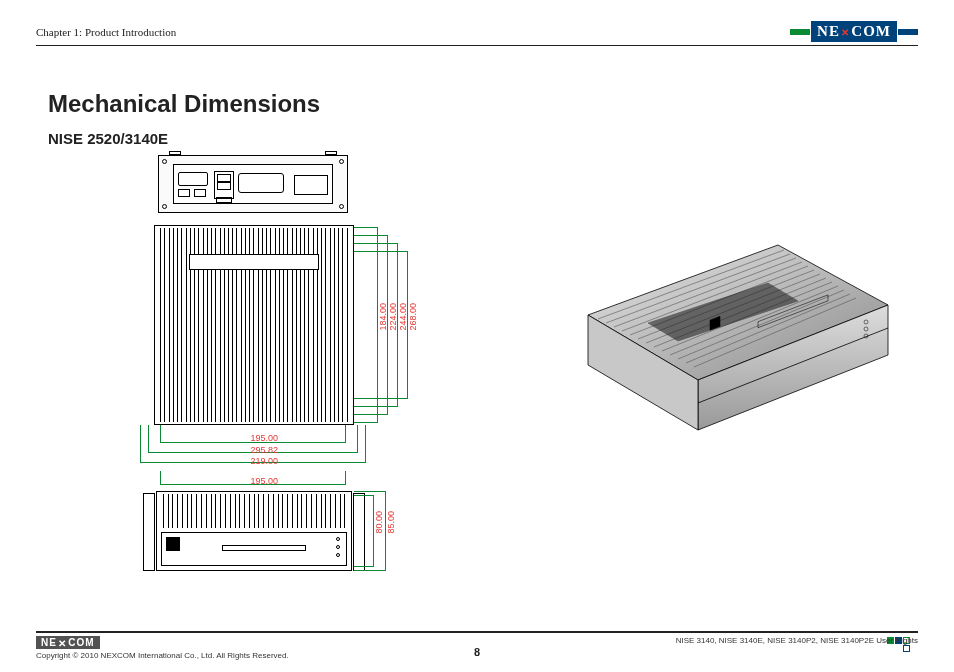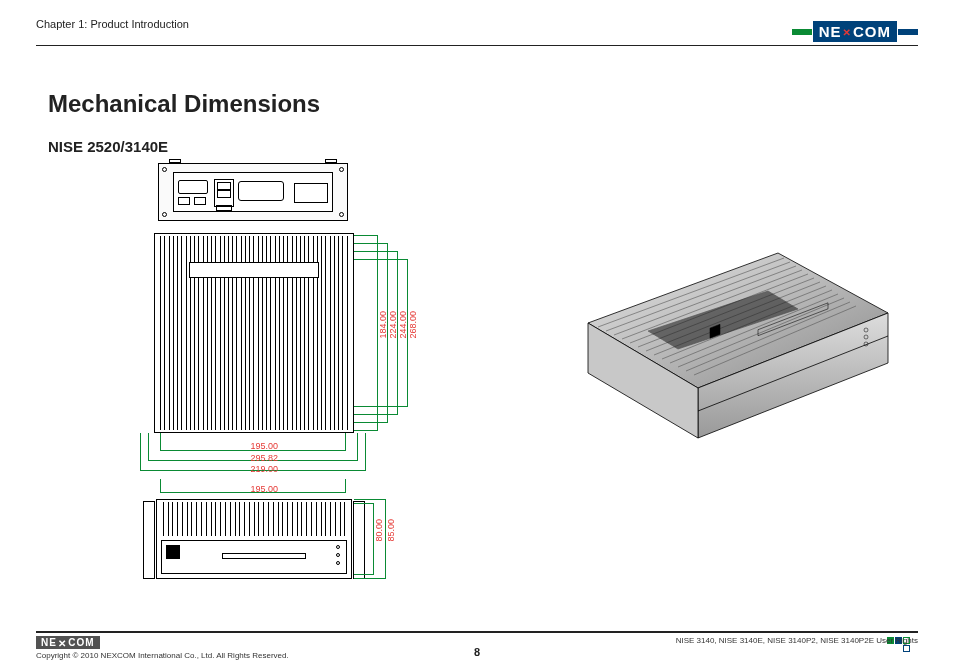--- a/index.html
+++ b/index.html
@@ -8,22 +8,24 @@
     height: 672px;
     font-family: Arial, Helvetica, sans-serif;
     background: #fff;
     position: relative;
     padding: 18px 36px 0 36px;
     color: #111;
   }
   .top-bar {
     display: flex;
     justify-content: space-between;
+    align-items: center;
     border-bottom: 1.5px solid #222;
     height: 28px;
+    font-family: Liberation Serif, serif;
   }
   .chapter { font-size: 11px; color: #222; }
   .logo-block {
     display: flex; align-items: center; gap: 0;
   }
   .logo-bar-l { width: 20px; height: 6px; background: #0a8a34; }
   .logo-box {
     background: #00427a;
     color: #fff;
     font-weight: 700;
@@ -31,21 +33,21 @@
     letter-spacing: 1px;
     padding: 2px 6px;
     display: flex; align-items: center;
     border-left: 1px solid #fff;
     border-right: 1px solid #fff;
   }
   .logo-x { color: #e53935; margin: 0 1px; font-size: 10px; position: relative; top:1px;}
   .logo-bar-r { width: 20px; height: 6px; background: #00427a; }
 
   .content { padding-top: 44px; padding-left: 12px; }
-  h1.title { font-size: 24px; font-weight: 700; color: #222; margin-bottom: 20px; }
+  h1.title { font-size: 24px; font-weight: 700; color: #222; margin-bottom: 12px; }
   h2.subtitle { font-size: 15px; font-weight: 700; color: #222; margin-bottom: 8px; }
 
   .drawings {
     position: relative;
     width: 860px;
     height: 460px;
   }
   
   .rear-view {
     position: absolute; left: 110px; top: 0;

